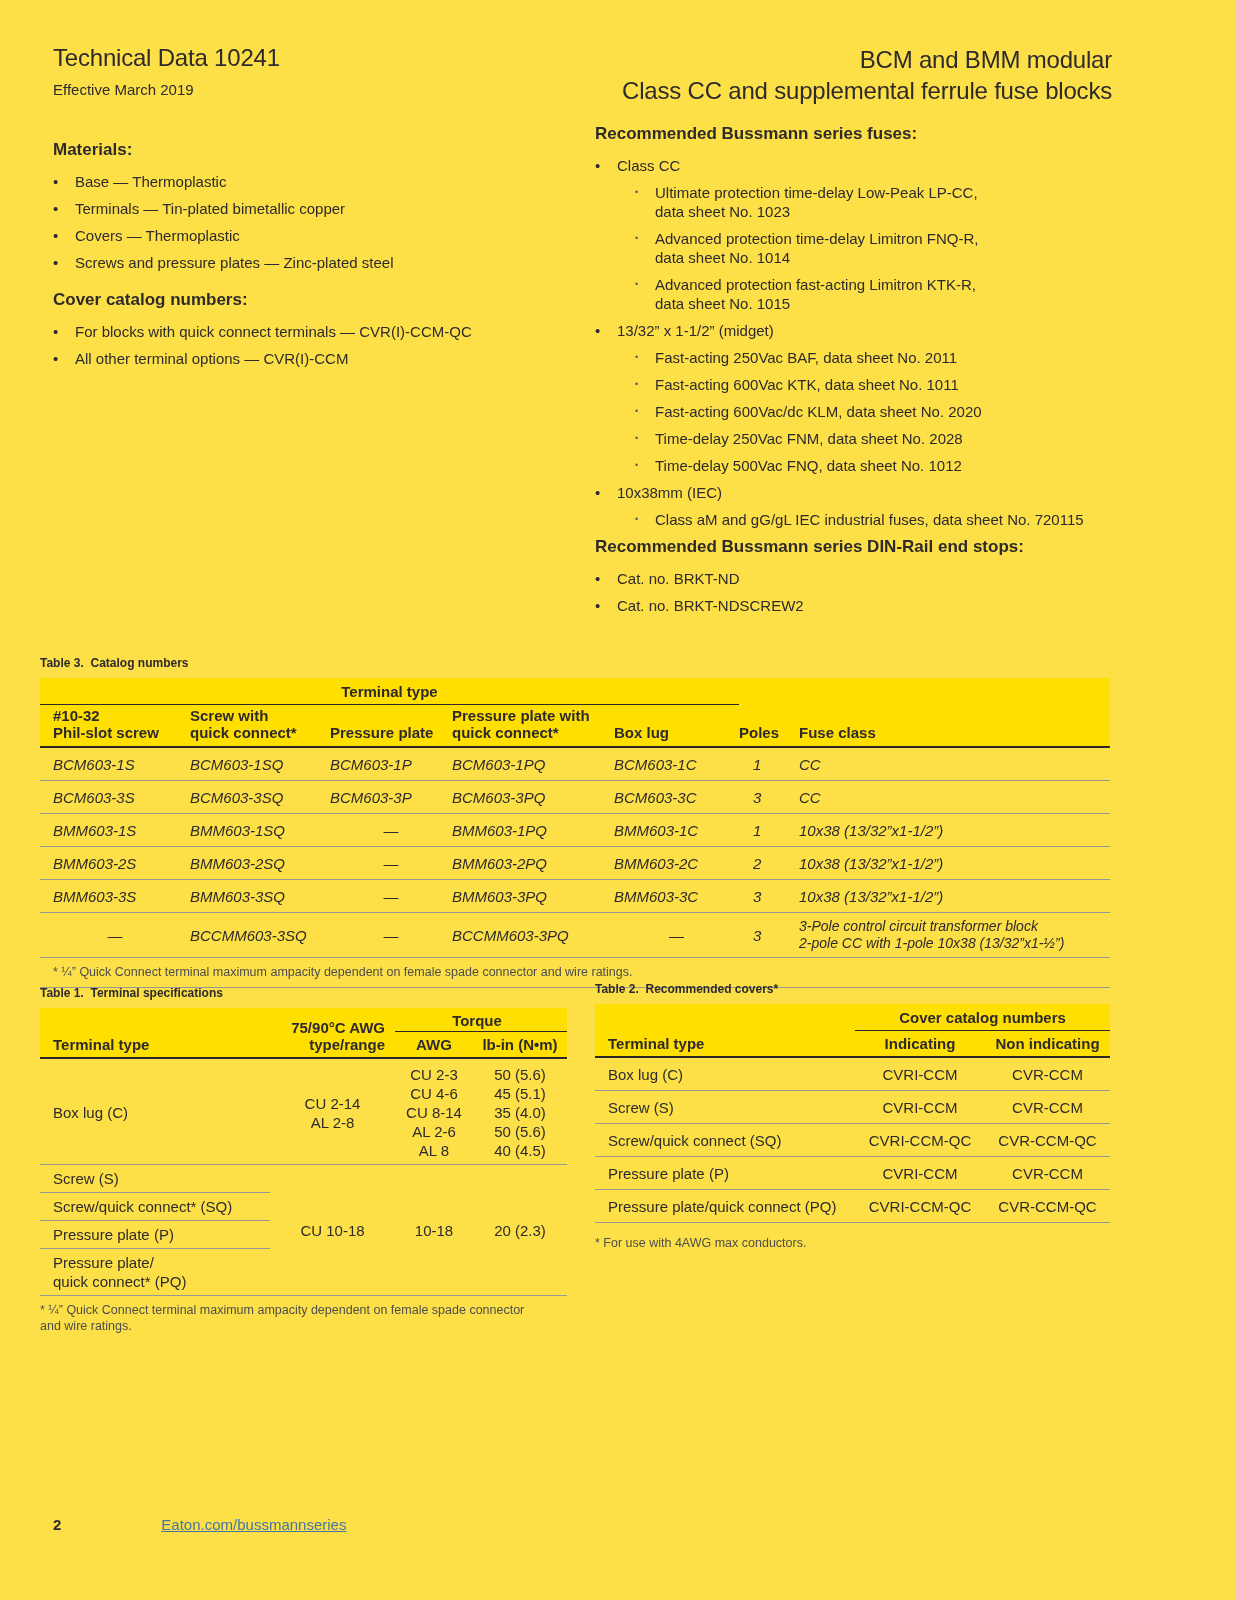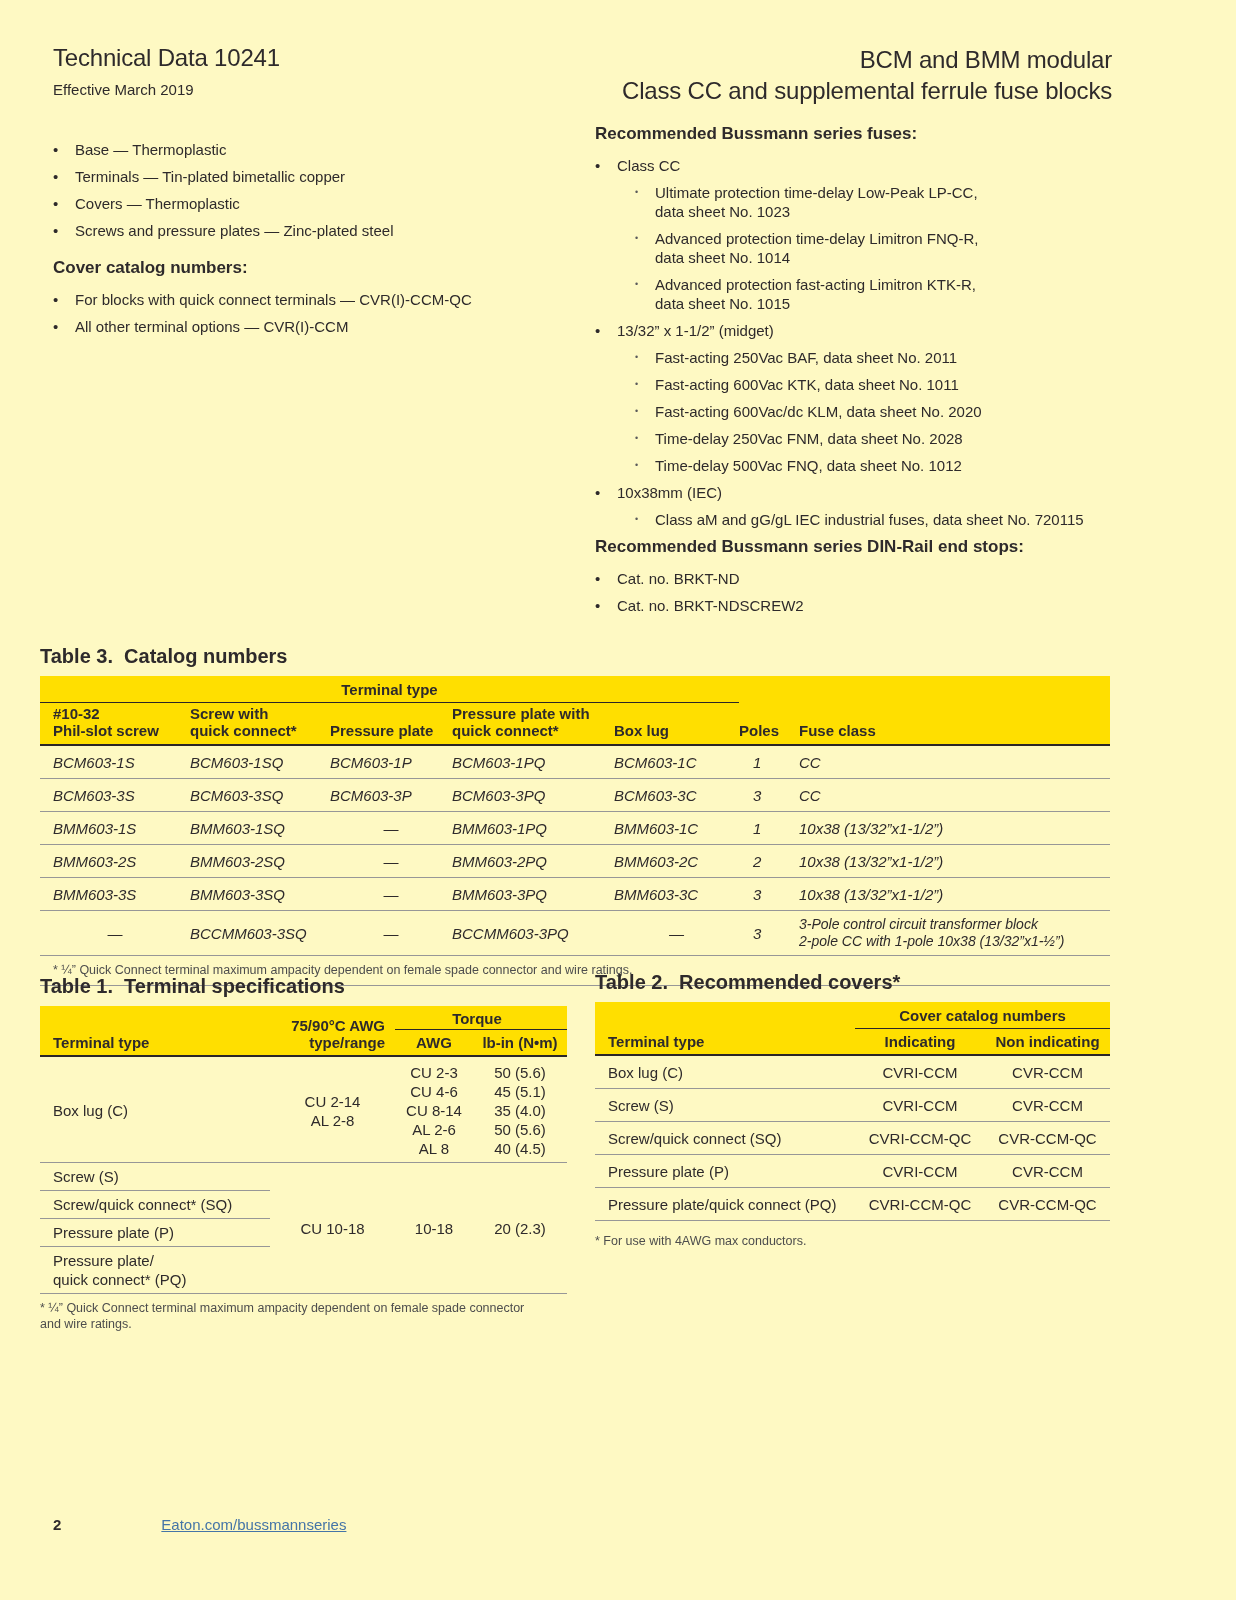--- a/index.html
+++ b/index.html
@@ -1,37 +1,37 @@
 <!DOCTYPE html>
 <html><head>
 <meta charset="utf-8">
 <style>
   html,body{margin:0;padding:0;background:#e8e8e8;}
   .page{
-    position:relative;width:1236px;height:1600px;background:#fef9c3;
+    position:relative;width:1236px;height:1600px;background:#fde047;
     font-family:"Liberation Sans","DejaVu Sans",sans-serif;color:#2e2a2b;
     margin:0 auto;overflow:hidden;
   }
   
   .hdr-left{position:absolute;left:53px;top:44px;}
   .doc-title{font-size:24px;letter-spacing:-0.2px;}
   .doc-sub{font-size:15px;margin-top:9px;}
   .hdr-right{position:absolute;right:124px;top:44px;text-align:right;font-size:24px;line-height:31px;letter-spacing:-0.2px;}
   
   .col-left{position:absolute;left:53px;top:140px;width:505px;}
   .col-right{position:absolute;left:595px;top:124px;width:532px;}
   .sec-h{font-size:17px;font-weight:bold;margin:0 0 12px 0;}
   .sec-h.mt{margin-top:18px;}
   .li1{display:flex;margin-bottom:8px;font-size:15px;line-height:19px;}
   .b1{flex:none;width:22px;font-size:15px;}
   .li2{display:flex;margin:0 0 8px 40px;font-size:15px;line-height:19px;}
   .b2{flex:none;width:20px;font-size:9px;line-height:19px;color:#5a5a5a;}
   .pl{white-space:pre-line;}
   
-  .tbl-title{font-size:20px;font-weight:bold;margin:0 0 8px 0;white-space:pre-wrap;}
+  .tbl-title{font-size:12px;font-weight:bold;margin:11px 0 8px 0;white-space:pre-wrap;}
   table{border-collapse:collapse;table-layout:fixed;width:100%;}
   th,td{font-size:15px;padding:4px 8px 4px 0;text-align:left;vertical-align:middle;}
   thead th{background:#FFDF00;font-weight:bold;vertical-align:bottom;margin-top:19px;}
   thead{border-bottom:2px solid #2b2627;}
   .ctr{text-align:center;padding-right:0;}
   .first-pad{padding-left:13px;}
   .span-th{text-align:center;border-bottom:1px solid #2b2627;padding:5px 0 4px 0;}
   .span-th-empty{border-bottom:none;}
   .tbl-foot{font-size:12.5px;color:#4d4d4d;padding:6px 0 7px 13px;line-height:16px;}
   
@@ -67,20 +67,21 @@
   <div class="hdr-left">
     <div class="doc-title">Technical Data 10241</div>
     <div class="doc-sub">Effective March 2019</div>
   </div>
   <div class="hdr-right">
     <div>BCM and BMM modular</div>
     <div>Class CC and supplemental ferrule fuse blocks</div>
   </div>
 
   <div class="col-left">
+    <div class="sec-h">Materials:</div>
     <div class="li1">
         <span class="b1">•</span>
         <span>Base — Thermoplastic</span>
       </div>
     <div class="li1">
         <span class="b1">•</span>
         <span>Terminals — Tin-plated bimetallic copper</span>
       </div>
     <div class="li1">
         <span class="b1">•</span>

